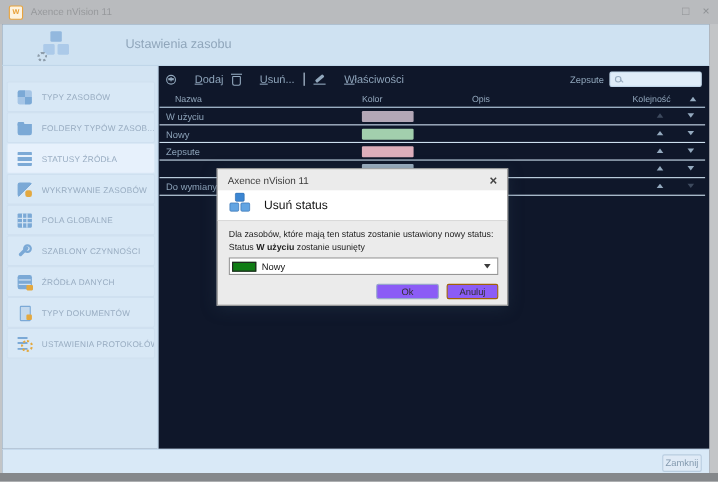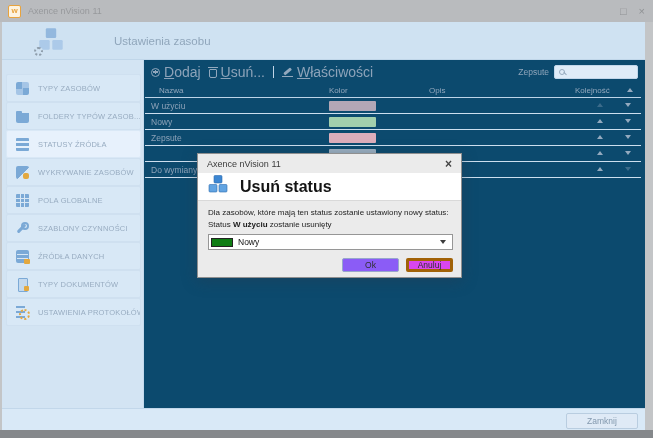--- a/index.html
+++ b/index.html
@@ -9,21 +9,21 @@
   .edge-right{position:absolute;top:22px;right:0;width:8px;bottom:8px;background:#c3c5c7}
 
   
   .titlebar{position:absolute;left:0;top:0;width:653px;height:22px;background:#b9bbbe;display:flex;align-items:center;padding:0 8px}
   .appico{width:13px;height:13px;background:#fdf3e0;border:1.5px solid #e8a33d;border-radius:2px;display:flex;align-items:center;justify-content:center;font-size:8px;font-weight:bold;color:#e8a33d;line-height:1}
   .apptitle{margin-left:7px;font-size:9px;color:#97999c}
   .winbtns{margin-left:auto;display:flex;gap:12px;align-items:center}
   .wbtn{font-size:11px;color:#8f9295;line-height:1;cursor:default}
 
   
-  .window{position:absolute;left:2px;top:22px;width:643px;height:408px;background:#0c4a6e}
+  .window{position:absolute;left:2px;top:22px;width:643px;height:408px;background:#0f172a}
   .pagehead{position:absolute;left:0;top:0;width:643px;height:38px;background:#cfe2f2;border-bottom:1px solid #c0d6e9}
   .cubes-wrap{position:absolute;left:36px;top:6px;width:26px;height:26px}
   .gear-dot{position:absolute;left:-4px;bottom:-2px;width:9px;height:9px;border:2px dotted #8e9dab;border-radius:50%;background:#cfe2f2}
   .pagetitle{position:absolute;left:112px;top:0;height:38px;line-height:38px;font-size:11.5px;color:#90a6bb}
 
   
   .sidebar{position:absolute;left:0;top:38px;width:142px;bottom:22px;background:#d3e4f3;border-right:1px solid #c4d9ec;padding-top:14px}
   .repeat{display:contents}
   .sitem{height:28px;margin:0 2px 0 4px;display:flex;align-items:center;gap:9px;padding-left:9px;background:#d8e8f6;border:1px solid #cfe0f0;border-radius:2px;cursor:pointer}
   .sitem.selected{background:#e7f1fc;border-color:#d9e8f6}
@@ -44,21 +44,21 @@
   .i-database-icon::before{content:"";position:absolute;left:1px;right:1px;top:4px;height:1px;background:#d7e7f5;box-shadow:0 4px 0 #d7e7f5}
   .i-database-icon::after{content:"";position:absolute;right:-1px;bottom:-1px;width:6px;height:5px;background:#e3a83f;border-radius:1px}
   .i-document-icon::before{content:"";position:absolute;left:2px;top:0;width:8px;height:12px;background:#c3d9ee;border:1px solid #7ba9d6;border-radius:1px}
   .i-document-icon::after{content:"";position:absolute;right:0;bottom:0;width:5px;height:5px;background:#e3a83f;border-radius:1px}
   .i-protocol-settings-icon{background:repeating-linear-gradient(180deg,#7ba9d6 0 2px,transparent 2px 5px) left top/9px 12px no-repeat}
   .i-protocol-settings-icon::after{content:"";position:absolute;right:-1px;bottom:-1px;width:7px;height:7px;border:2px dotted #e3a83f;border-radius:50%}
 
   
   .content{position:absolute;left:143px;top:38px;right:0;bottom:22px}
   .toolbar{position:absolute;left:0;top:2px;right:0;height:20px;display:flex;align-items:center;padding-left:6px;gap:8px}
-  .tbtn{display:inline-flex;align-items:center;gap:4px;color:#8da3b9;font-size:14px;cursor:pointer}
+  .tbtn{display:inline-flex;align-items:center;gap:17px;color:#8da3b9;font-size:10px;cursor:pointer}
   .accel{display:inline-block}
   .accel::first-letter{text-decoration:underline}
   .plus-circle{width:9px;height:9px;border:1.3px solid #92a8bd;border-radius:50%;position:relative}
   .plus-circle::before{content:"";position:absolute;left:1.2px;right:1.2px;top:50%;height:1.3px;margin-top:-.65px;background:#92a8bd}
   .plus-circle::after{content:"";position:absolute;top:1.2px;bottom:1.2px;left:50%;width:1.3px;margin-left:-.65px;background:#92a8bd}
   .trash-icon{width:8px;height:9px;border:1.2px solid #92a8bd;border-radius:1px 1px 2px 2px;position:relative;margin-top:2px}
   .trash-icon::before{content:"";position:absolute;top:-3px;left:-2px;right:-2px;height:1.2px;background:#92a8bd}
   .pencil-icon{width:11px;height:10px;position:relative}
   .pencil-icon::before{content:"";position:absolute;left:1px;top:3px;width:9px;height:2.5px;background:#92a8bd;border-radius:1px;transform:rotate(-40deg)}
   .pencil-icon::after{content:"";position:absolute;left:0;bottom:0;width:11px;height:1.2px;background:#92a8bd}
@@ -83,39 +83,39 @@
   .rowup{position:absolute;left:452px;top:5px;cursor:pointer}
   .rowdown{position:absolute;left:480px;top:5px;cursor:pointer}
   .tri{width:0;height:0;display:inline-block}
   .tri-up{border-left:3.5px solid transparent;border-right:3.5px solid transparent;border-bottom:4.5px solid #94aabf}
   .tri-down{border-left:3.5px solid transparent;border-right:3.5px solid transparent;border-top:4.5px solid #94aabf}
   .tri-up.small{border-left-width:3px;border-right-width:3px;border-bottom-width:4px}
   .dim{opacity:.35}
 
   
   .footer{position:absolute;left:0;right:0;bottom:0;height:22px;background:#d9e9f7;border-top:1px solid #c2d7ea}
-  .close-main{position:absolute;right:7px;top:4px;width:72px;height:16px;background:#dfeaf6;border:1px solid #b9cde0;border-radius:2px;font-size:8.5px;color:#8399ae;display:flex;align-items:center;justify-content:center;cursor:pointer}
+  .close-main{position:absolute;right:7px;top:4px;width:36px;height:16px;background:#dfeaf6;border:1px solid #b9cde0;border-radius:2px;font-size:8.5px;color:#8399ae;display:flex;align-items:center;justify-content:center;cursor:pointer}
 
   
   .dialog{position:absolute;left:197px;top:153px;width:265px;height:125px;background:#ebebeb;border:1px solid #8f8f8f;box-shadow:0 3px 14px rgba(40,60,80,.45);z-index:10}
   .dlg-titlebar{height:19px;display:flex;align-items:center;padding:0 9px;background:#ebebeb}
   .dlg-title{font-size:9px;color:#3b3b3b}
   .dlg-close{margin-left:auto;font-size:12px;font-weight:bold;color:#444;line-height:1;cursor:pointer}
   .dlg-band{height:28px;background:#fff;border-bottom:1px solid #d9d9d9;display:flex;align-items:center;padding:0 10px;gap:12px}
-  .dlg-heading{font-size:16px;font-weight:bold;color:#141414}
+  .dlg-heading{font-size:11px;font-weight:normal;color:#141414}
   .dlg-body{padding:6px 8px 0 10px}
   .msg{font-size:8px;color:#1d1d1d;line-height:12px;white-space:nowrap}
   .dlg-select{margin-top:3px;width:245px;height:16px;background:#fff;border:1px solid #969696;display:flex;align-items:center;padding:0 6px 0 2px;cursor:pointer}
   .sel-swatch{width:22px;height:9px;border:1px solid #222;flex:0 0 22px}
   .sel-label{margin-left:5px;font-size:8.5px;color:#111}
   .caret-down-icon{margin-left:auto;width:0;height:0;border-left:3.5px solid transparent;border-right:3.5px solid transparent;border-top:4px solid #3c3c3c}
   .dlg-btnrow{margin-top:8px;width:245px;display:flex;justify-content:flex-end;gap:7px}
   .dlg-btn{height:14px;font-size:8.5px;color:#2f2f2f;display:flex;align-items:center;justify-content:center;border-radius:2px;cursor:pointer}
   .btn-ok{width:57px;background:#8b5cf6;border:1px solid #97a6cc}
-  .btn-cancel{width:47px;background:#d946ef;border:3px solid #a16207}
+  .btn-cancel{width:47px;background:#8b5cf6;border:1px solid #a16207}
 </style>
 </head>
 <body>
 
 <div class="frame">
 
   <div class="titlebar">
     <span class="appico">w</span>
     <span class="apptitle">Axence nVision 11</span>
     <span class="winbtns">

